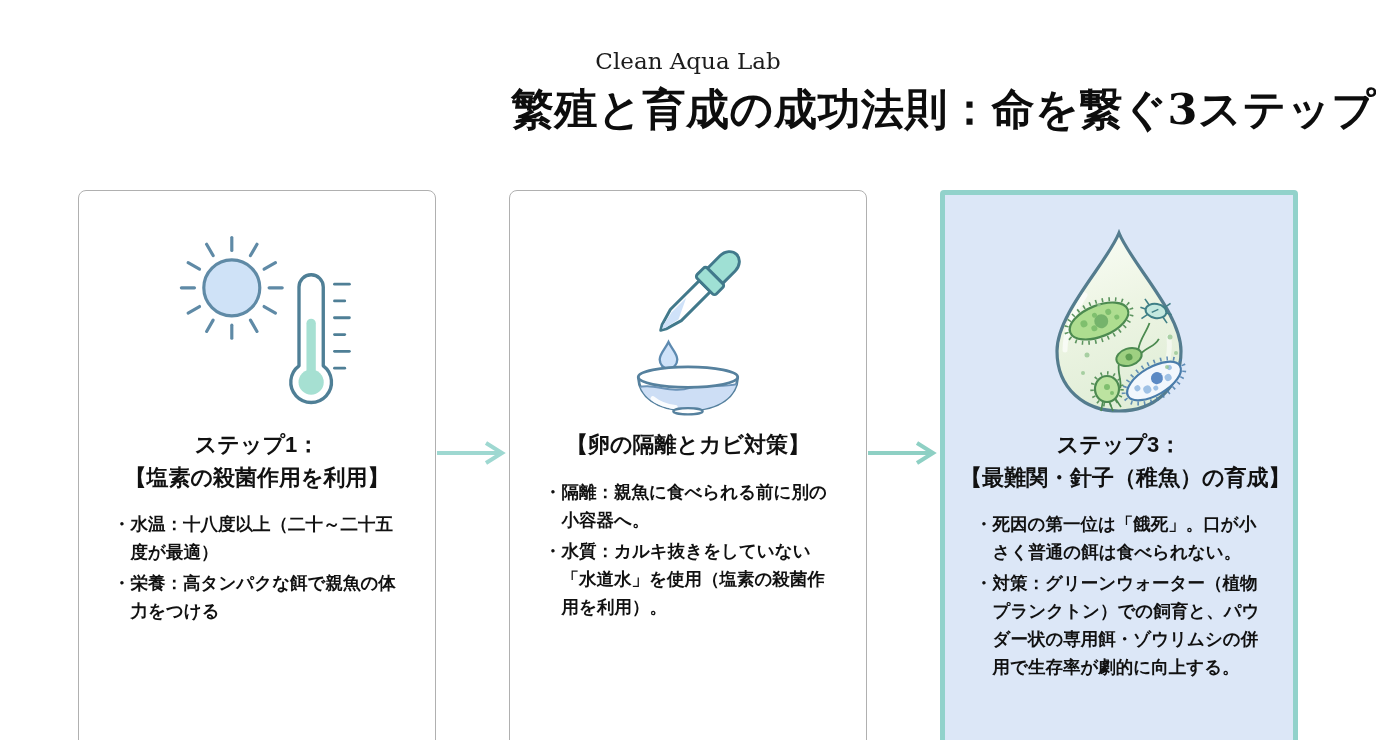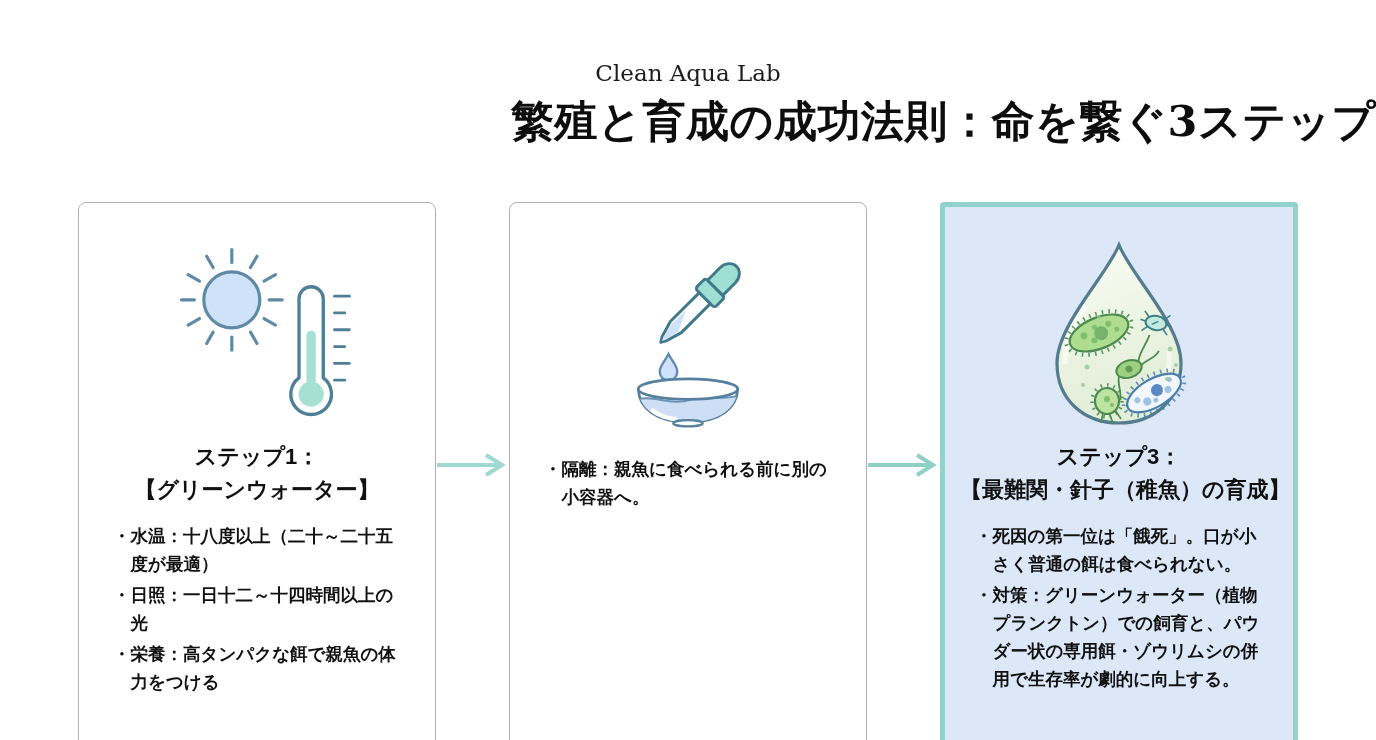--- a/index.html
+++ b/index.html
@@ -6,21 +6,21 @@
     --accent:#92d2cb; --card3bg:#dce7f7; --arrow:#9ed8d1;
     --cardborder:#b0b0b0; --ink:#111111; --iconline:#5f8aa6;
   }
   *{box-sizing:border-box}
   html,body{margin:0;padding:0}
   body{
     width:1376px;height:740px;background:#ffffff;overflow:hidden;
     font-family:"Liberation Sans","DejaVu Sans",sans-serif;color:var(--ink);
   }
   .brand{
-    text-align:center;padding-top:60px;font-family:"DejaVu Serif","Liberation Serif",serif;
+    text-align:center;padding-top:48px;font-family:"DejaVu Serif","Liberation Serif",serif;
     font-size:23px;font-weight:400;color:#1c1c1c;line-height:1.2;
   }
   .main-title{
     text-align:right;margin-top:8px;font-family:"DejaVu Serif","Liberation Serif",serif;
     font-size:43px;font-weight:700;letter-spacing:.5px;color:#0d0d0d;line-height:1.2;
   }
   .steps-row{
     display:flex;justify-content:center;align-items:flex-start;margin-top:55px;
   }
   .card{
@@ -74,25 +74,24 @@
           <line x1="188" y1="76" x2="199" y2="76"></line>
           <line x1="188" y1="94" x2="204" y2="94"></line>
           <line x1="188" y1="112" x2="199" y2="112"></line>
           <line x1="188" y1="130" x2="204" y2="130"></line>
           <line x1="188" y1="148" x2="199" y2="148"></line>
         </g>
       </svg>
     </div>
     <div class="step-heading">
       <span class="line">ステップ1：</span>
-      <span class="line">【グリーンウォーター】</span>
+      <span class="line">【塩素の殺菌作用を利用】</span>
     </div>
     <ul class="bullets">
       <li>・水温：十八度以上（二十～二十五度が最適）</li>
-      <li>・日照：一日十二～十四時間以上の光</li>
       <li>・栄養：高タンパクな餌で親魚の体力をつける</li>
     </ul>
   </div>
 
   <div class="arrow">
     <svg width="73" height="26" viewBox="0 0 73 26">
       <line x1="1" y1="13" x2="63" y2="13" stroke="var(--arrow)" stroke-width="4"></line>
       <polyline points="50,3 66,13 50,23" fill="none" stroke="var(--arrow)" stroke-width="4"></polyline>
     </svg>
   </div>
@@ -116,23 +115,25 @@
         <g clip-path="url(#bowlClip)">
           <path d="M45,172 C62,164 82,178 102,171 C118,166 136,172 155,166 L155,198 L45,198 Z" fill="#cddef5"></path>
           <path d="M45,172 C62,164 82,178 102,171 C118,166 136,172 155,166" fill="none" stroke="#6b93b8" stroke-width="2"></path>
           <path d="M64,182 C70,187 78,190 87,191" stroke="#ffffff" stroke-width="5" stroke-linecap="round" fill="none" opacity="0.9"></path>
         </g>
         <ellipse cx="100" cy="160" rx="51" ry="10.5" fill="#ffffff" stroke="#56819e" stroke-width="2.8"></ellipse>
         <ellipse cx="100" cy="195" rx="15" ry="3.2" fill="#ffffff" stroke="#56819e" stroke-width="2.4"></ellipse>
       </svg>
     </div>
     <div class="step-heading">
+      <span class="line">【卵の隔離とカビ対策】</span>
     </div>
     <ul class="bullets">
       <li>・隔離：親魚に食べられる前に別の小容器へ。</li>
+      <li>・水質：カルキ抜きをしていない「水道水」を使用（塩素の殺菌作用を利用）。</li>
     </ul>
   </div>
 
   <div class="arrow">
     <svg width="73" height="26" viewBox="0 0 73 26">
       <line x1="1" y1="13" x2="63" y2="13" stroke="#8ed0c4" stroke-width="4"></line>
       <polyline points="50,3 66,13 50,23" fill="none" stroke="#8ed0c4" stroke-width="4"></polyline>
     </svg>
   </div>
 

